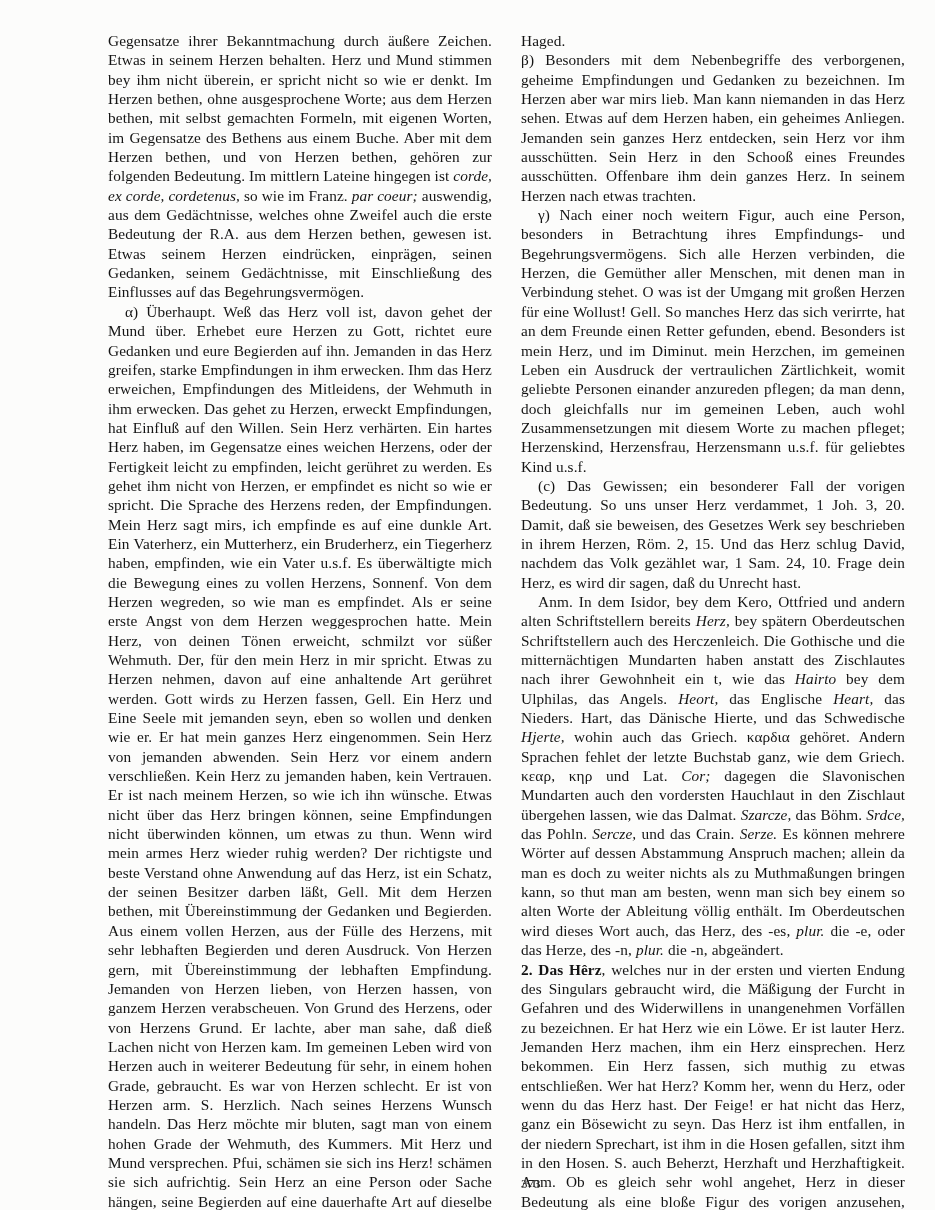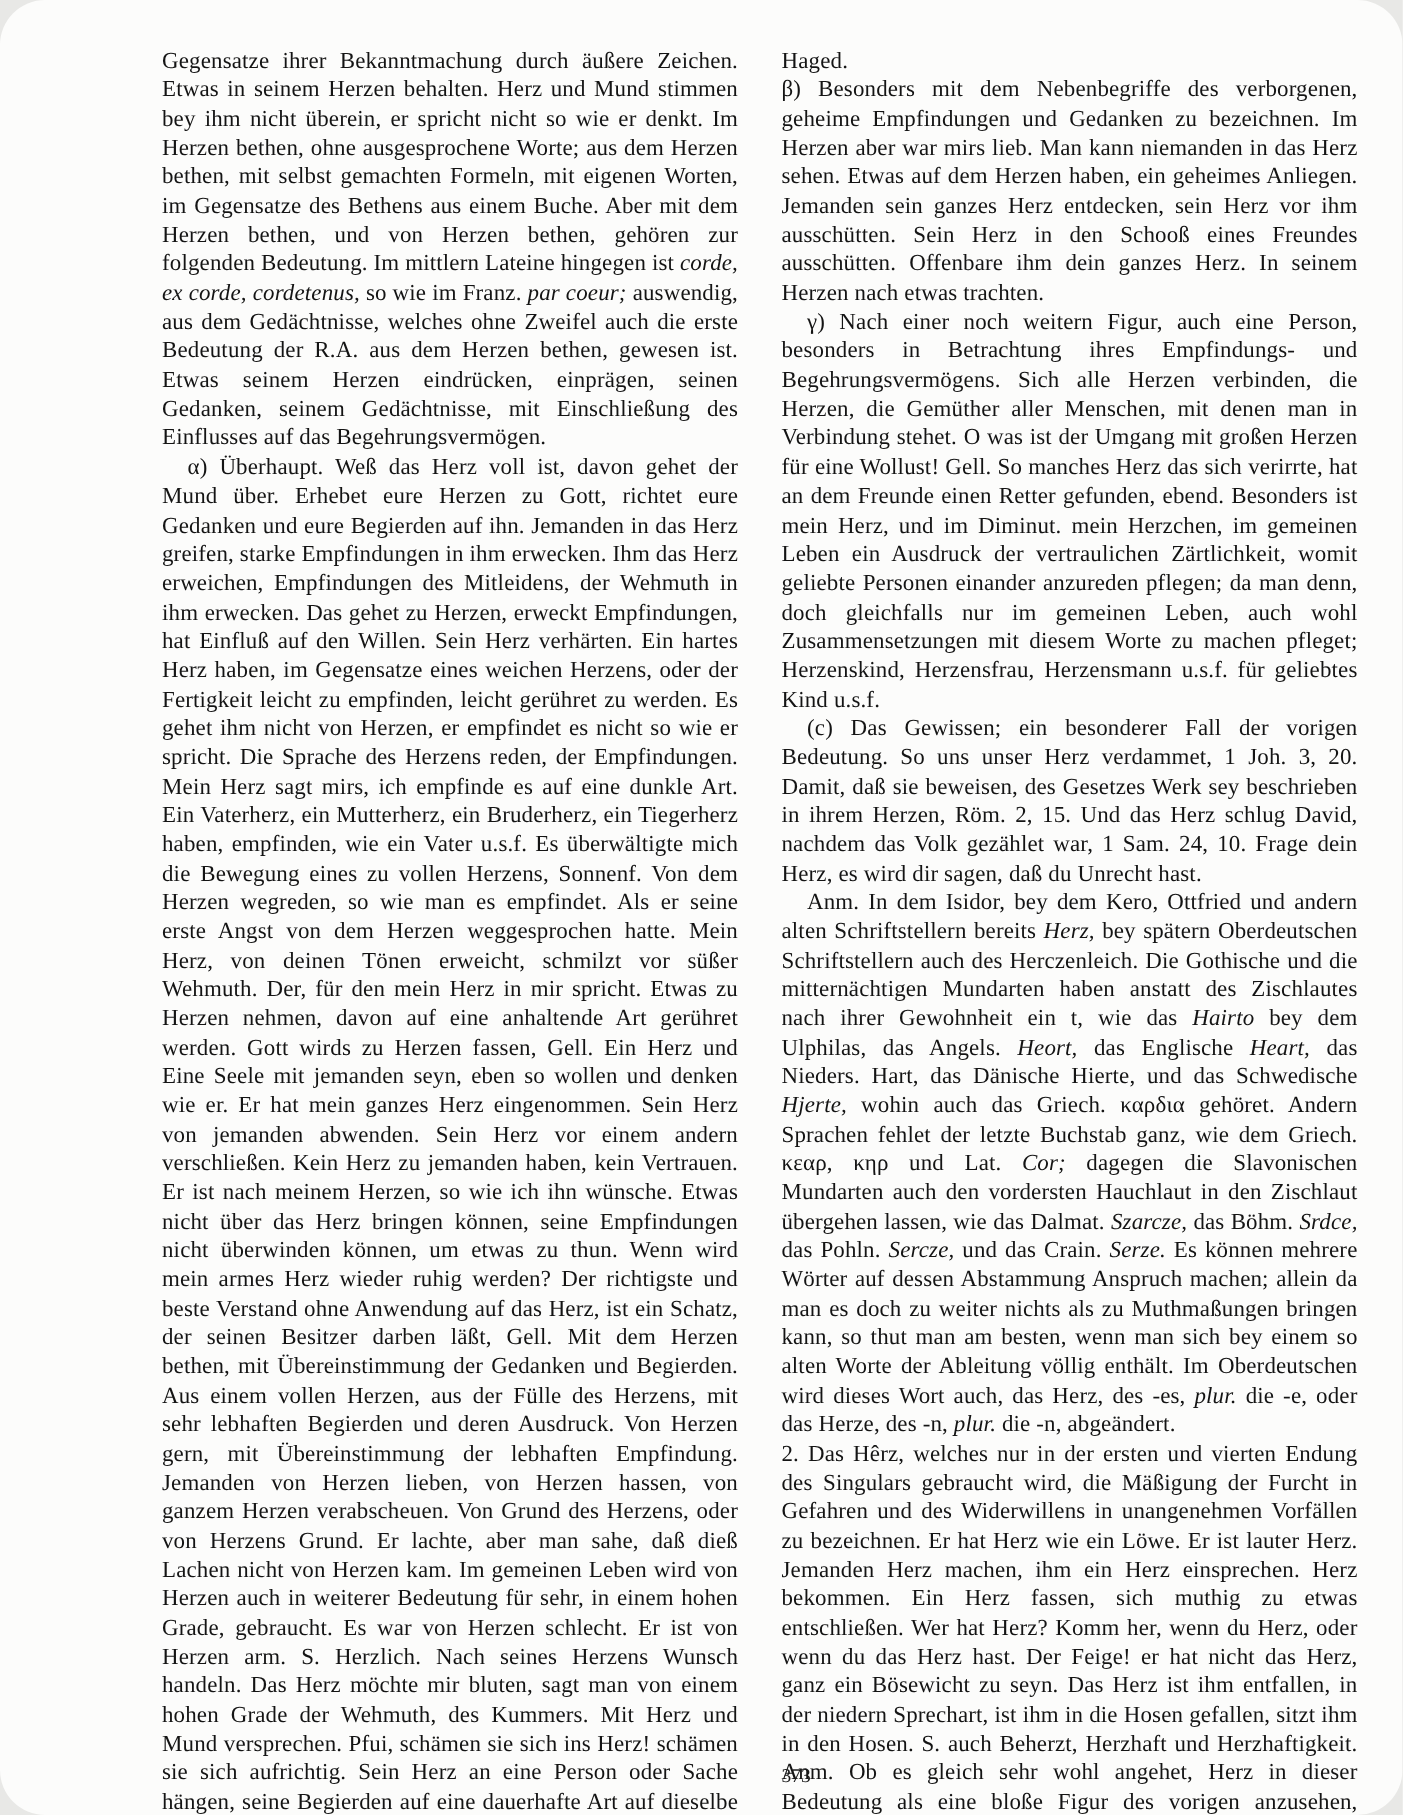--- a/index.html
+++ b/index.html
@@ -8,42 +8,41 @@
     background: #e8e8e6;
     font-family: "Liberation Serif", "DejaVu Serif", serif;
   }
   .page {
     position: relative;
     width: 935px;
     height: 1210px;
     background: #fcfcfb;
     color: #141414;
     overflow: hidden;
-    border-radius: 30px;
   }
   .col {
     position: absolute;
     top: 31px;
     width: 384px;
     font-size: 15.3px;
     line-height: 19.35px;
     text-align: justify;
     letter-spacing: 0.1px;
   }
   .col-left  { left: 108px; }
   .col-right { left: 521px; }
   .col p {
     margin: 0;
     padding: 0;
     text-indent: 0;
   }
   .col p.indent { text-indent: 17px; }
   .col p.align-right { text-align: left; }
   .col i { font-style: italic; }
-  .col b { font-weight: normal; }
+  .col b { font-weight: bold; }
   .page-number {
     position: absolute;
     top: 1176px;
     left: 521px;
     width: 384px;
     text-align: left;
     font-size: 13px;
     color: #1a1a1a;
   }
 </style>

